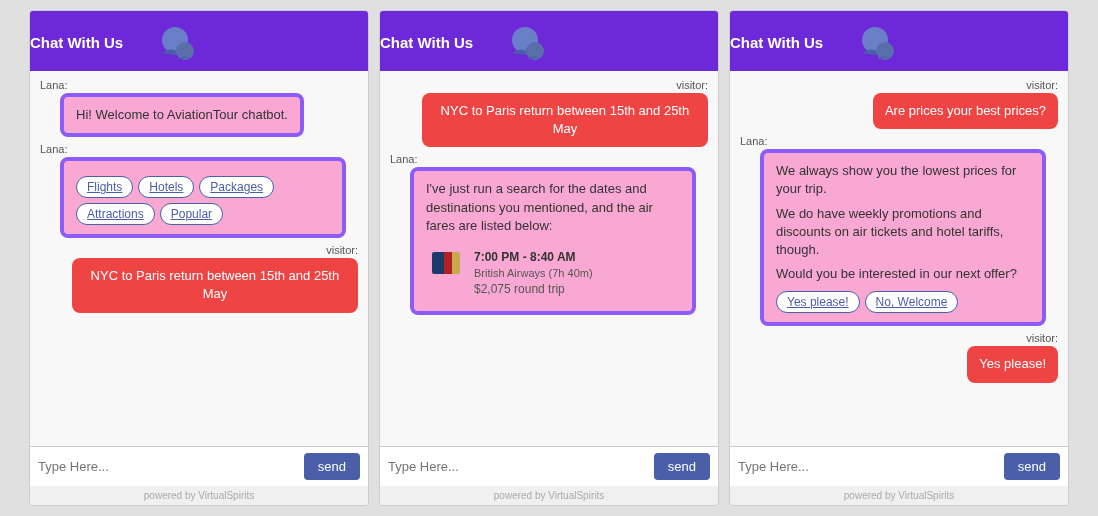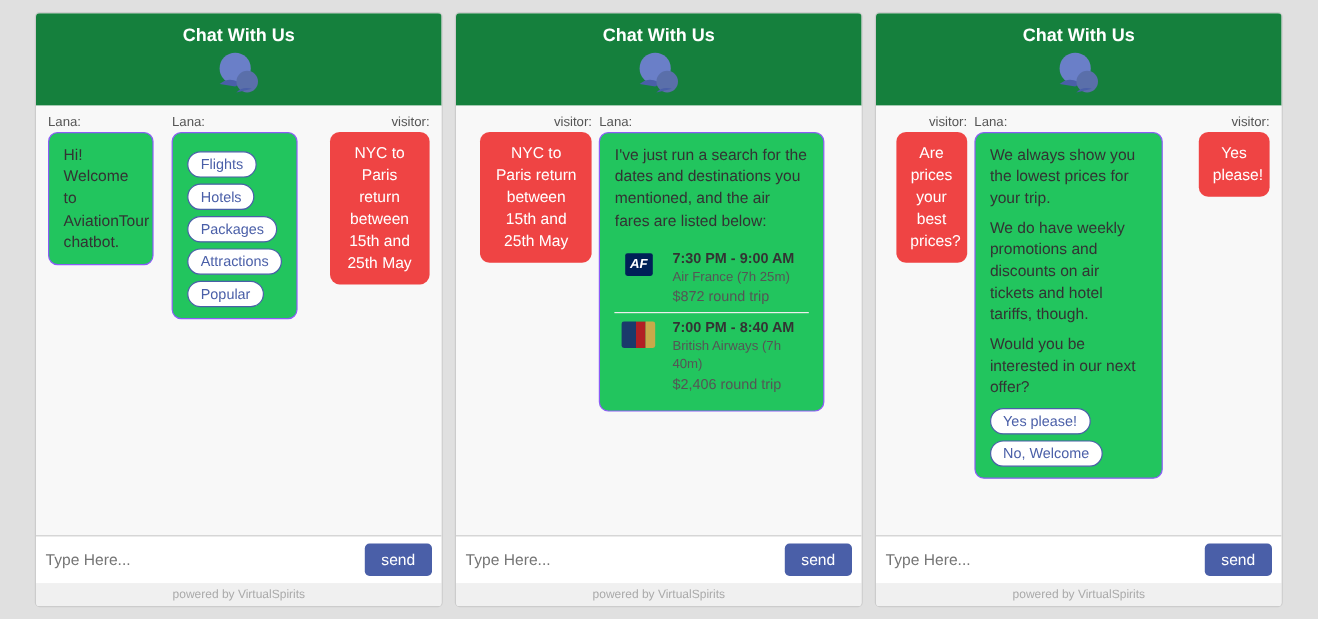--- a/index.html
+++ b/index.html
@@ -19,65 +19,67 @@
       width: 340px;
       background: #f0f0f0;
       border: 1px solid #ccc;
       border-radius: 4px;
       display: flex;
       flex-direction: column;
       height: 496px;
       overflow: hidden;
     }
     .chat-header {
-      background: #15803d;
+      background: #6d28d9;
       color: white;
       text-align: center;
       padding: 10px 0 8px;
       font-weight: bold;
       font-size: 15px;
       display: flex;
-      flex-direction: column;
-      align-items: center;
+      flex-direction: row;
+      align-items: center;
+      gap: 36px;
     }
     .chat-icon {
       width: 38px;
       height: 38px;
       margin-top: 4px;
     }
     .chat-body {
       flex: 1;
       overflow-y: auto;
       padding: 8px 10px;
       background: #f8f8f8;
       display: flex;
-      flex-direction: row;
+      flex-direction: column;
       gap: 6px;
     }
     .sender-label {
       font-size: 11px;
       color: #555;
       margin-bottom: 2px;
     }
     .sender-label.visitor {
       text-align: right;
       color: #555;
     }
     .bubble {
       padding: 9px 12px;
       border-radius: 8px;
       max-width: 90%;
       line-height: 1.4;
       font-size: 13px;
     }
     .bubble.lana {
-      background: #22c55e;
+      background: #f9a8d4;
       color: #333;
-      border: 1px solid #8b5cf6;
+      border: 4px solid #8b5cf6;
       align-self: flex-start;
+      margin-left: 20px;
     }
     .bubble.visitor {
       background: #ef4444;
       color: white;
       align-self: flex-end;
       text-align: center;
     }
     .msg-group {
       display: flex;
       flex-direction: column;
@@ -92,20 +94,21 @@
       margin-top: 6px;
     }
     .option-btn {
       border: 1px solid #4a5fa8;
       background: white;
       color: #4a5fa8;
       border-radius: 12px;
       padding: 3px 10px;
       font-size: 12px;
       cursor: pointer;
+      text-decoration: underline;
     }
     .chat-footer {
       border-top: 1px solid #ccc;
       display: flex;
       align-items: center;
       padding: 6px 8px;
       background: white;
       gap: 22px;
     }
     .chat-input {
@@ -246,47 +249,34 @@
     <div class="msg-group visitor-group">
       <div class="sender-label visitor">visitor:</div>
       <div class="bubble visitor">NYC to Paris return between 15th and 25th May</div>
     </div>
     <div class="msg-group">
       <div class="sender-label">Lana:</div>
       <div class="bubble lana">
         <span>I've just run a search for the dates and destinations you mentioned, and the air fares are listed below:</span>
         <div style="margin-top:10px;">
 
-          <div class="flight-card">
-            <div class="airline-logo">
-              <span class="af-logo">AF</span>
-            </div>
-            <div class="flight-info">
-              <div class="flight-time">7:30 PM - 9:00 AM</div>
-              <div class="flight-airline">Air France (7h 25m)</div>
-              <div class="flight-price">
-                <span>$872</span>
-                <span style="color:#555;font-weight:normal;">round trip</span>
-              </div>
-            </div>
-          </div>
 
           <div class="flight-card">
             <div class="airline-logo">
               <div class="ba-logo-wrap">
                 <div class="ba-stripe1"></div>
                 <div class="ba-stripe2"></div>
                 <div class="ba-stripe3"></div>
               </div>
             </div>
             <div class="flight-info">
               <div class="flight-time">7:00 PM - 8:40 AM</div>
               <div class="flight-airline">British Airways (7h 40m)</div>
               <div class="flight-price">
-                <span>$2,406</span>
+                <span>$2,075</span>
                 <span style="color:#555;font-weight:normal;">round trip</span>
               </div>
             </div>
           </div>
         </div>
       </div>
     </div>
   </div>
   <div class="chat-footer">
     <input class="chat-input" type="text" placeholder="Type Here..." style="">

